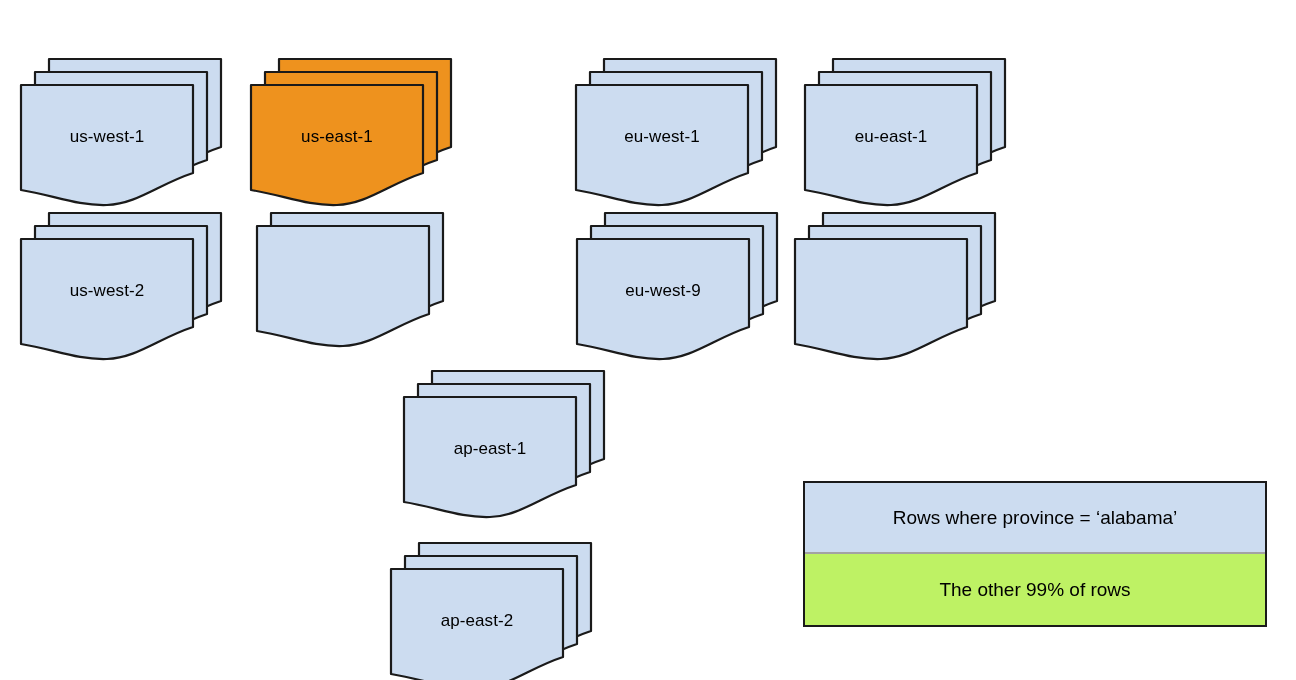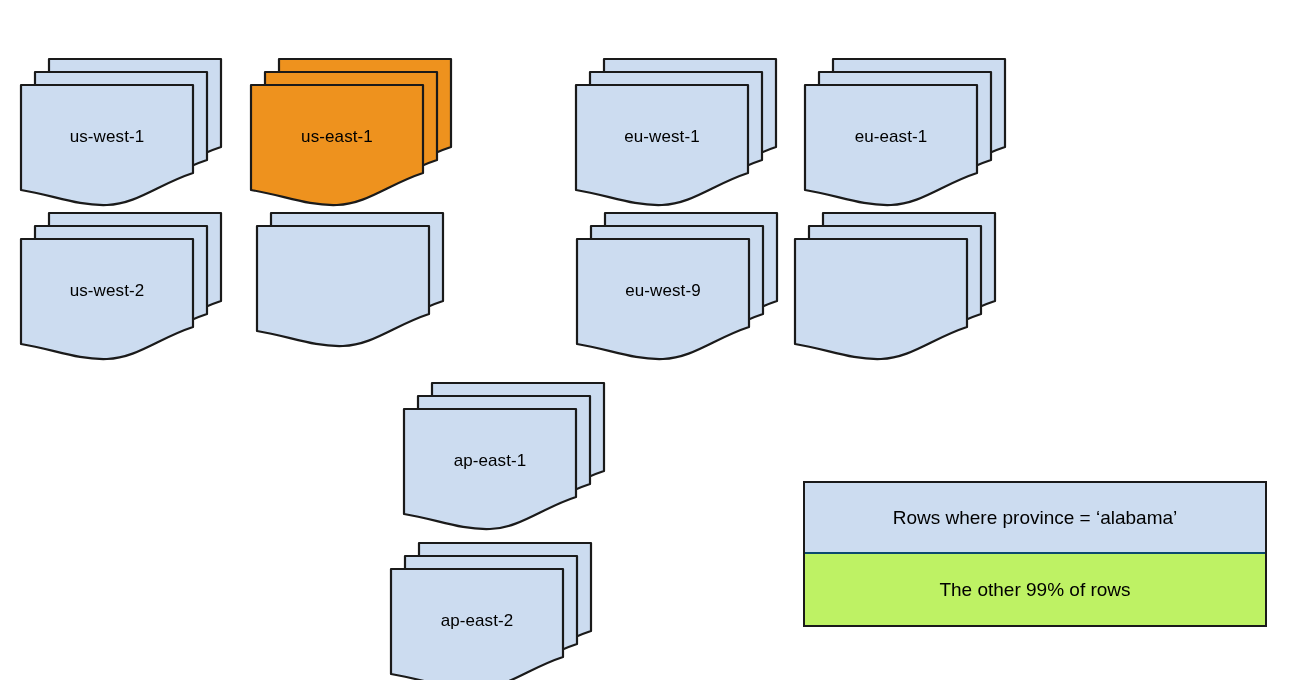--- a/index.html
+++ b/index.html
@@ -67,21 +67,21 @@
   .legend-row {
     height: 71px;
     display: flex;
     align-items: center;
     justify-content: center;
     font-size: 19px;
     color: #000000;
     box-sizing: border-box;
   }
   .legend-row-top {
-    border-bottom: 2px solid #0c4a6e;
+    border-bottom: 2px solid #a3a3a3;
     text-align: center;
   }
 </style>
 </head>
 <body>
 
 <div id="canvas">
   <div id="stack-layer">
       <div class="stack" style="left: 19px; top: 17px;">
         <div class="doc doc-back2">
@@ -213,21 +213,21 @@
           <svg viewBox="0 0 176 125" xmlns="http://www.w3.org/2000/svg">
             <path d="M2,2 L174,2 L174,90 C140,101 118,121 88,122 C58,123 34,112 2,107 Z" fill="#ccdcf0" stroke="#1a1a1a" stroke-width="2.2" stroke-linejoin="round"></path>
           </svg>
         </div>
         <div class="doc doc-front">
           <svg viewBox="0 0 176 125" xmlns="http://www.w3.org/2000/svg">
             <path d="M2,2 L174,2 L174,90 C140,101 118,121 88,122 C58,123 34,112 2,107 Z" fill="#ccdcf0" stroke="#1a1a1a" stroke-width="2.2" stroke-linejoin="round"></path>
           </svg>
         </div>
       </div>
-      <div class="stack" style="left: 402px; top: 341px; text-decoration: underline;">
+      <div class="stack" style="left: 402px; top: 329px; text-decoration: underline;">
         <div class="doc doc-back2">
           <svg viewBox="0 0 176 125" xmlns="http://www.w3.org/2000/svg">
             <path d="M2,2 L174,2 L174,90 C140,101 118,121 88,122 C58,123 34,112 2,107 Z" fill="#ccdcf0" stroke="#1a1a1a" stroke-width="2.2" stroke-linejoin="round"></path>
           </svg>
         </div>
         <div class="doc doc-back1">
           <svg viewBox="0 0 176 125" xmlns="http://www.w3.org/2000/svg">
             <path d="M2,2 L174,2 L174,90 C140,101 118,121 88,122 C58,123 34,112 2,107 Z" fill="#ccdcf0" stroke="#1a1a1a" stroke-width="2.2" stroke-linejoin="round"></path>
           </svg>
         </div>

